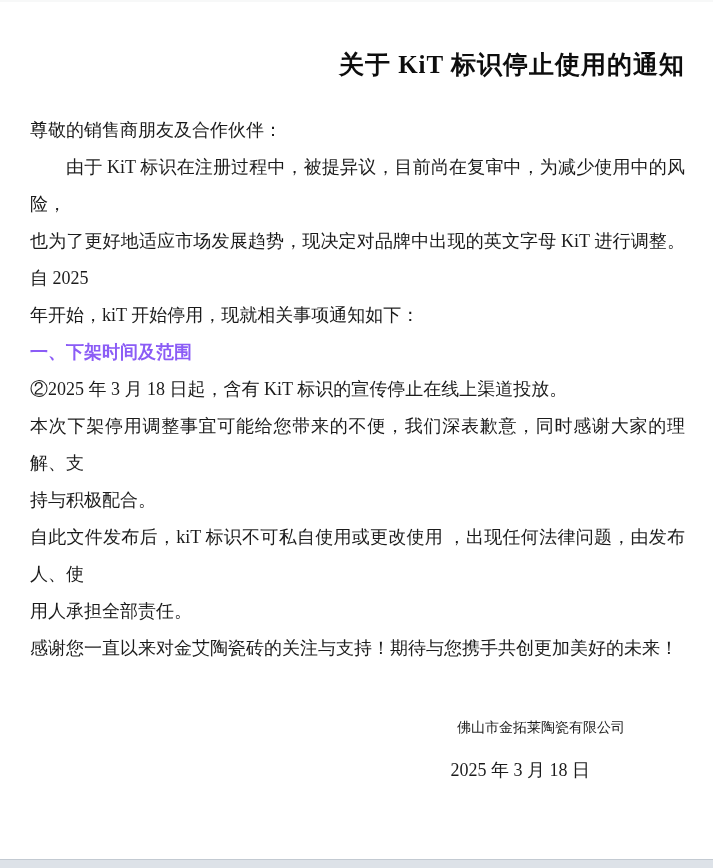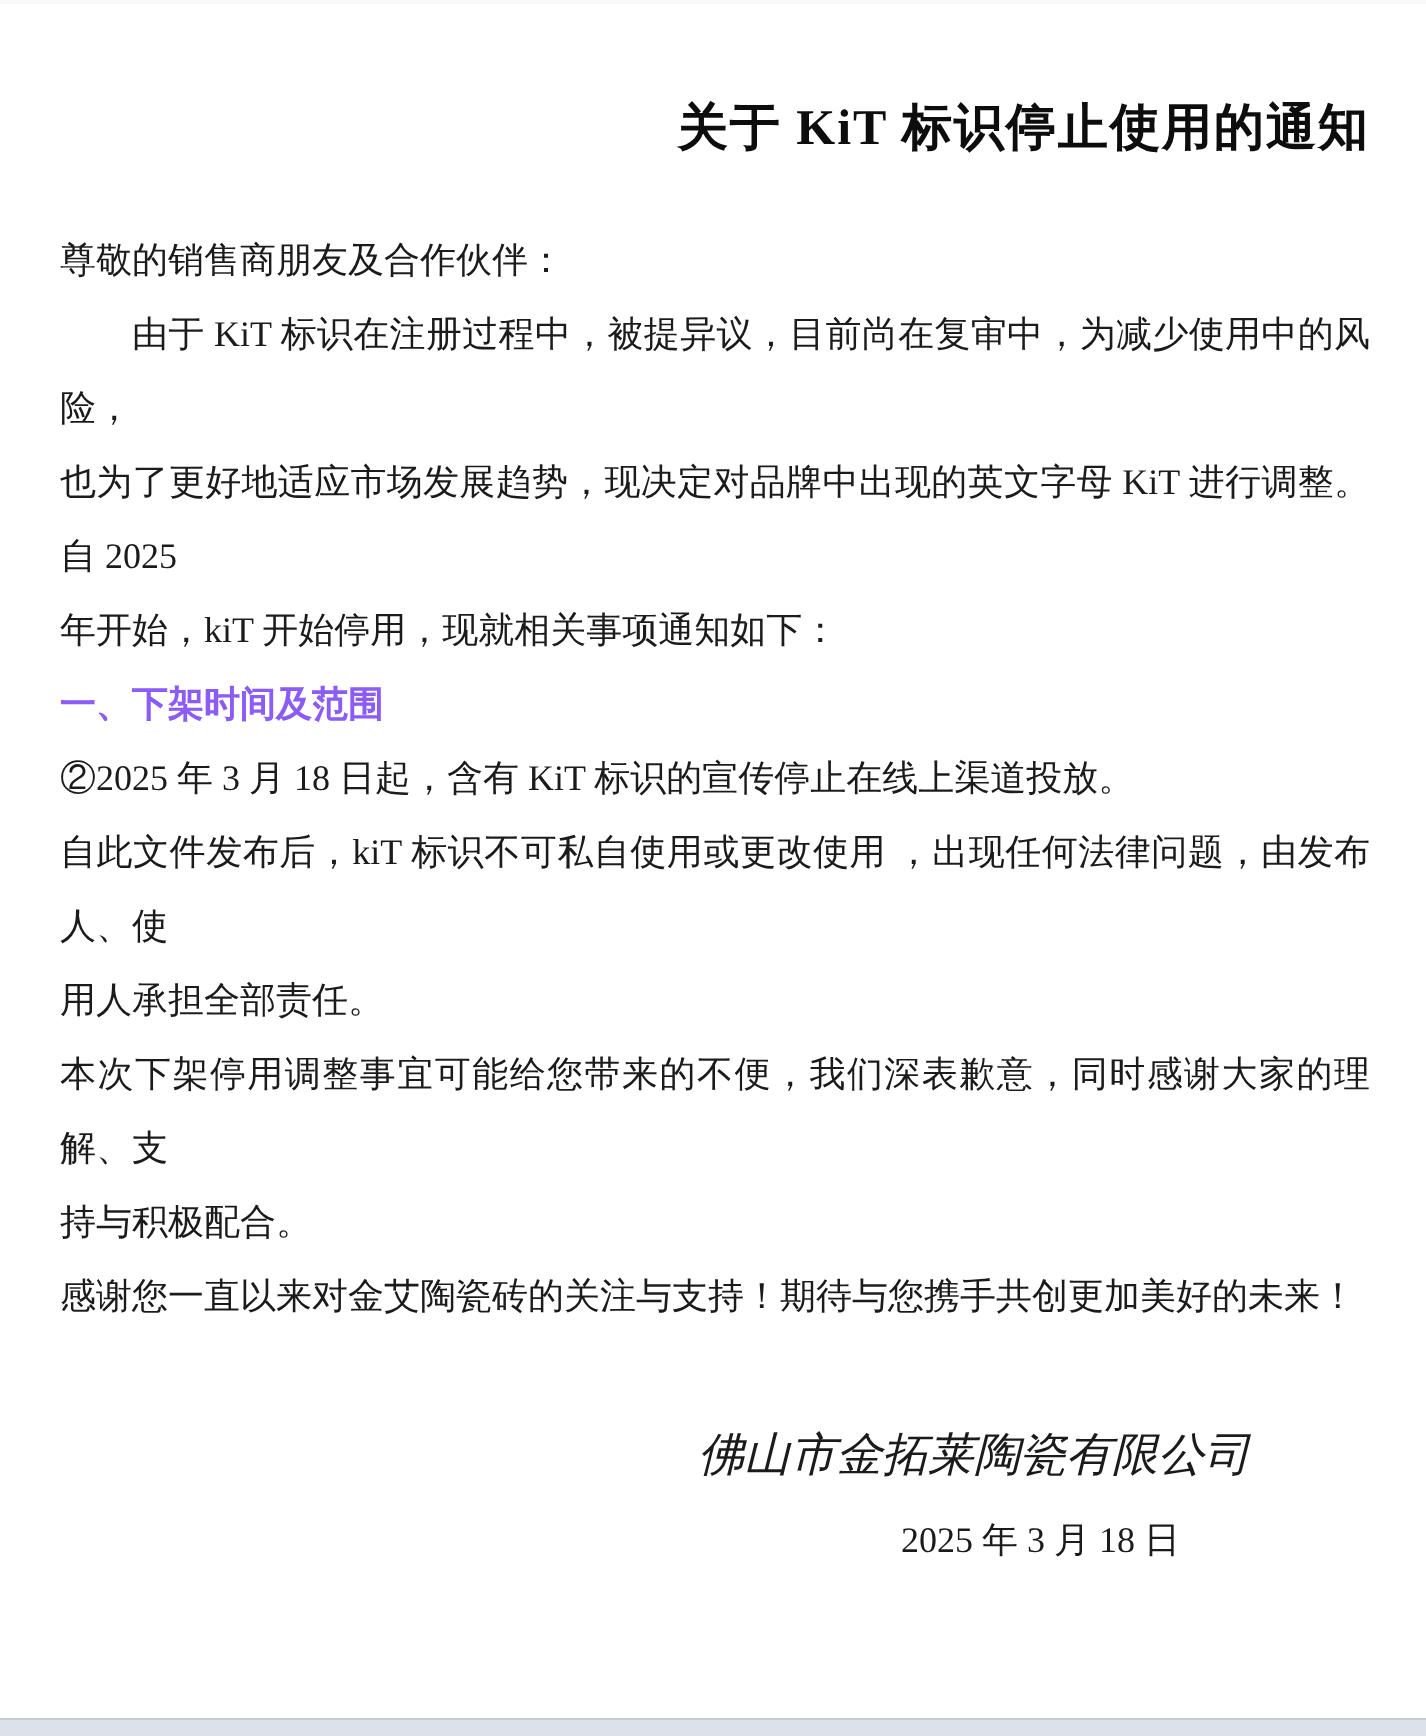--- a/index.html
+++ b/index.html
@@ -57,23 +57,22 @@
     color: #8b5cf6;
     text-align: left;
   }
   .signature {
     margin-top: 42px;
     text-align: right;
   }
   .sig-company {
     margin: 0;
     padding-right: 60px;
-    font-size: 23px;
+    font-size: 14px;
     line-height: 37px;
-    font-style: italic;
   }
   .sig-date {
     margin: 6px 0 0 0;
     padding-right: 95px;
     font-size: 18px;
     line-height: 37px;
   }
   .bottom-bar {
     position: absolute;
     bottom: 0; left: 0;
@@ -100,25 +99,25 @@
     <p class="line intro">由于 KiT 标识在注册过程中，被提异议，目前尚在复审中，为减少使用中的风险，
 也为了更好地适应市场发展趋势，现决定对品牌中出现的英文字母 KiT 进行调整。自 2025
 年开始，kiT 开始停用，现就相关事项通知如下：</p>
 
     <h2 class="heading">一、下架时间及范围</h2>
 
 
     <p class="line">②2025 年 3 月 18 日起，含有 KiT 标识的宣传停止在线上渠道投放。</p>
 
 
+    <p class="line">本次下架停用调整事宜可能给您带来的不便，我们深表歉意，同时感谢大家的理解、支
+持与积极配合。</p>
+
     <p class="line">自此文件发布后，kiT 标识不可私自使用或更改使用 ，出现任何法律问题，由发布人、使
 用人承担全部责任。</p>
-
-    <p class="line">本次下架停用调整事宜可能给您带来的不便，我们深表歉意，同时感谢大家的理解、支
-持与积极配合。</p>
 
 
     <p class="line">感谢您一直以来对金艾陶瓷砖的关注与支持！期待与您携手共创更加美好的未来！</p>
 
     <div class="signature">
       <p class="sig-company">佛山市金拓莱陶瓷有限公司</p>
       <p class="sig-date">2025 年 3 月 18 日</p>
     </div>
 
   </div>

